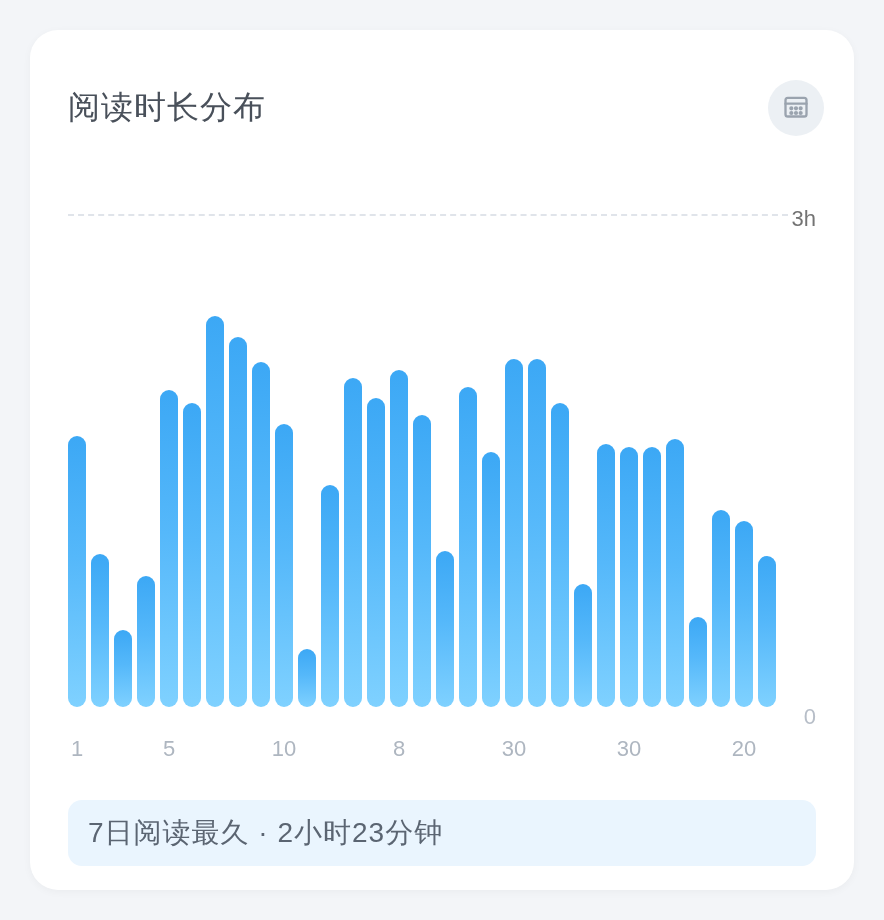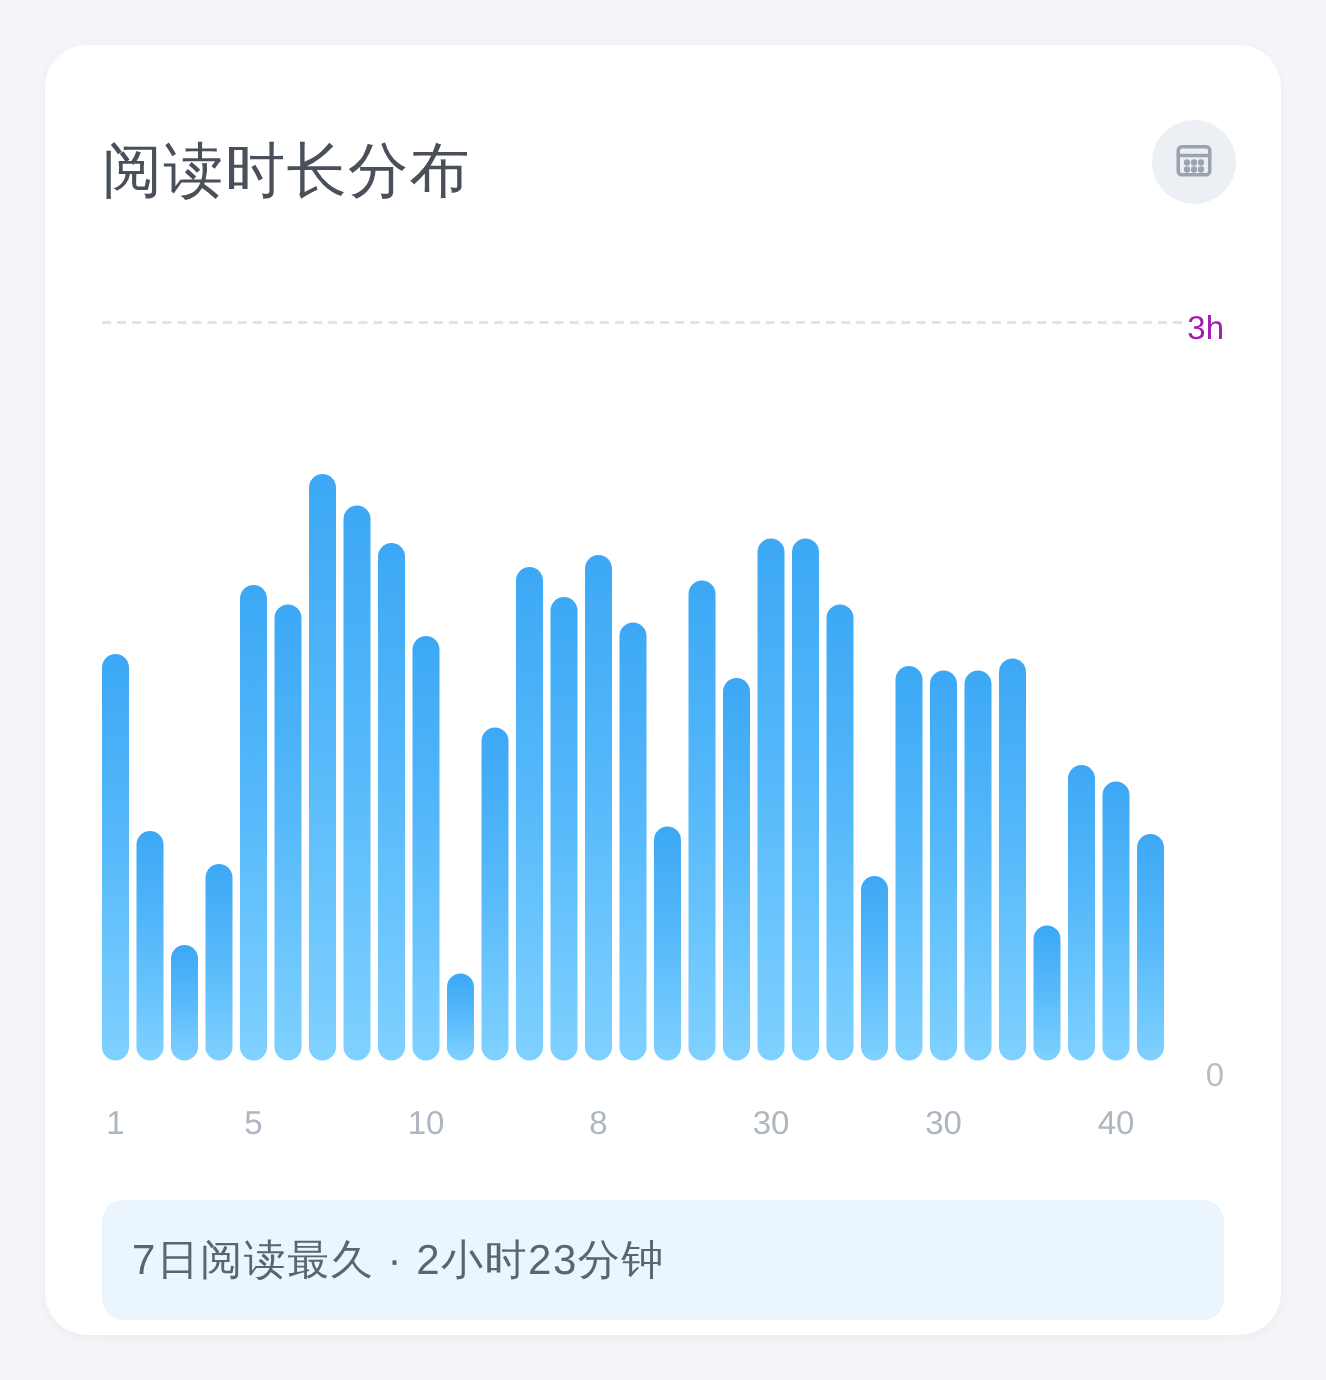--- a/index.html
+++ b/index.html
@@ -1,28 +1,28 @@
 <!DOCTYPE html>
 <html><head>
 <meta charset="utf-8">
 <style>
   html,body{margin:0;padding:0;width:884px;height:920px;background:#f3f5f8;font-family:-apple-system,BlinkMacSystemFont,"Segoe UI","PingFang SC","Microsoft YaHei",sans-serif;}
   .card{position:absolute;left:30px;top:30px;width:824px;height:860px;background:#ffffff;border-radius:28px;box-shadow:0 2px 8px rgba(0,0,0,0.04);}
-  .title{position:absolute;left:38px;top:56px;font-size:40px;color:#49505a;font-weight:500;letter-spacing:1px;}
+  .title{position:absolute;left:38px;top:56px;font-size:32px;color:#49505a;font-weight:500;letter-spacing:1px;}
   .cal-btn{position:absolute;right:30px;top:50px;width:56px;height:56px;border-radius:50%;background:#ecf0f4;display:flex;align-items:center;justify-content:center;cursor:pointer;}
   .cal-btn svg{width:28px;height:28px;}
   .chart-wrap{position:absolute;left:38px;top:172px;width:748px;height:520px;}
   .grid-top{position:absolute;left:0;width:720px;border-top:2px dashed #e0e4ea;top:12px;}
   .bars{position:absolute;left:0;top:0;width:720px;height:505px;display:flex;align-items:flex-end;gap:5px;}
   .bar{flex:0 0 18px;border-radius:10px 10px 10px 10px;background:linear-gradient(180deg,#3ca8f5 0%,#55b8fa 45%,#7fd1ff 100%);}
-  .y-max{position:absolute;right:0;top:4px;font-size:22px;color:#a21caf;}
+  .y-max{position:absolute;right:0;top:4px;font-size:22px;color:#737373;}
   .y-min{position:absolute;right:0;bottom:-8px;font-size:22px;color:#b7bec8;}
   .xaxis{position:absolute;left:38px;top:706px;width:720px;height:30px;}
   .xt{position:absolute;font-size:22px;color:#aeb6c0;transform:translateX(-50%);}
-  .banner{position:absolute;left:38px;right:38px;top:770px;height:80px;border-radius:14px;background:#eaf5fe;display:flex;align-items:center;padding:0 20px;font-size:28px;color:#5b6572;font-weight:500;letter-spacing:1px;}
+  .banner{position:absolute;left:38px;right:38px;top:770px;height:66px;border-radius:14px;background:#eaf5fe;display:flex;align-items:center;padding:0 20px;font-size:28px;color:#5b6572;font-weight:500;letter-spacing:1px;}
 </style>
 </head>
 <body>
 
 <div class="card">
 
   <div class="title">阅读时长分布</div>
 
   <div class="cal-btn">
     <span>
@@ -78,20 +78,20 @@
       </div>
   </div>
 
   <div class="xaxis" id="xaxis">
       <div class="xt" style="left: 9px;">1</div>
       <div class="xt" style="left: 101px;">5</div>
       <div class="xt" style="left: 216px;">10</div>
       <div class="xt" style="left: 331px;">8</div>
       <div class="xt" style="left: 446px;">30</div>
       <div class="xt" style="left: 561px;">30</div>
-      <div class="xt" style="left: 676px;">40</div>
+      <div class="xt" style="left: 676px;">20</div>
     </div>
 
   <div class="banner">
     <span>7日阅读最久 · 2小时23分钟</span>
   </div>
 
 </div>
 
 </body></html>

